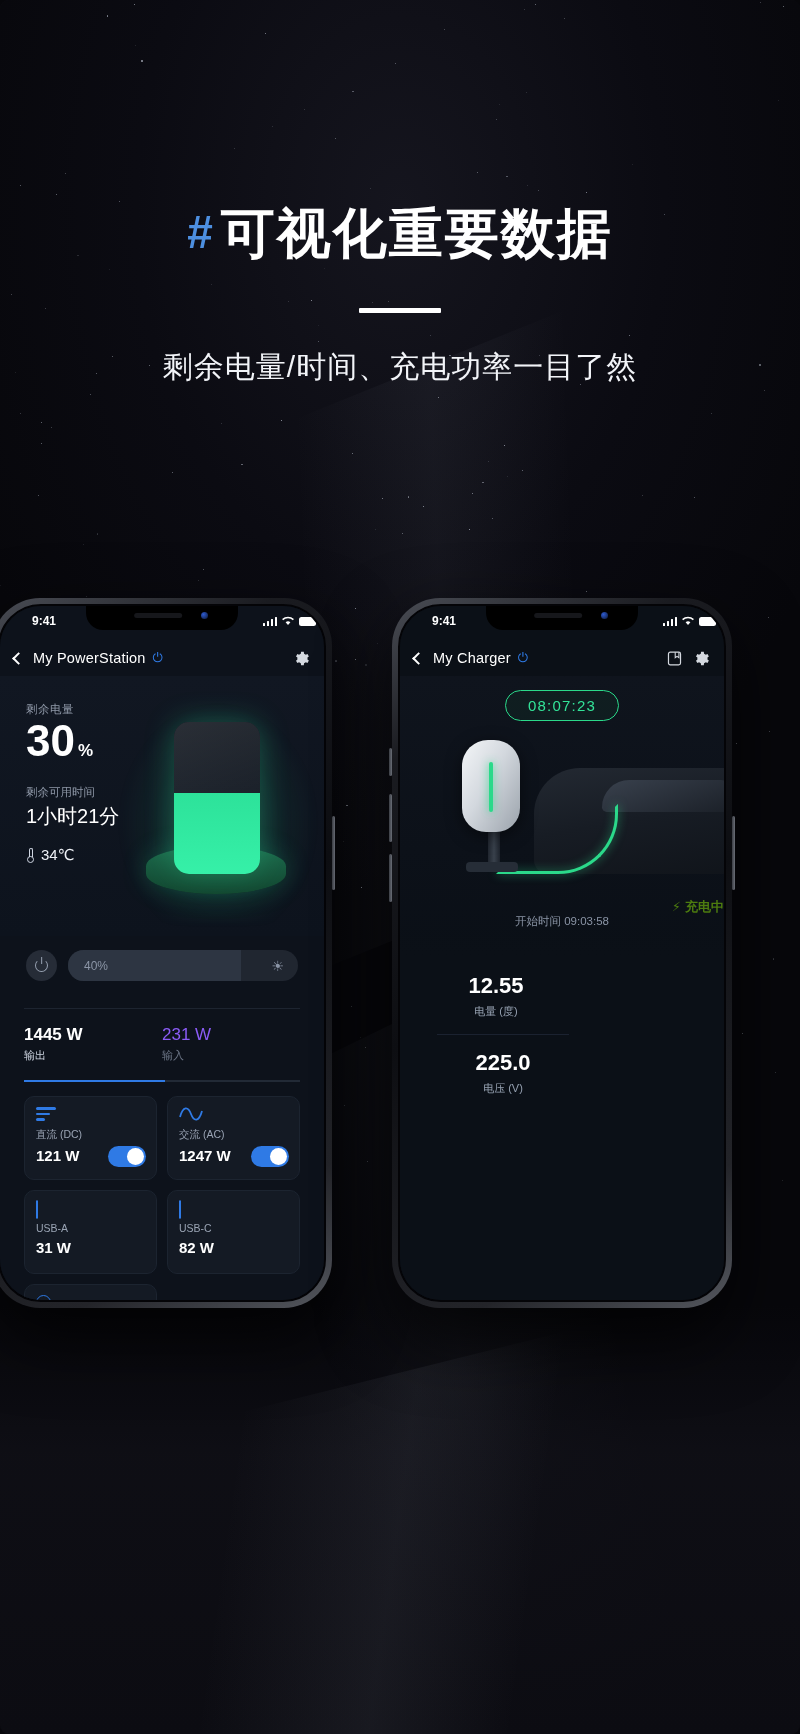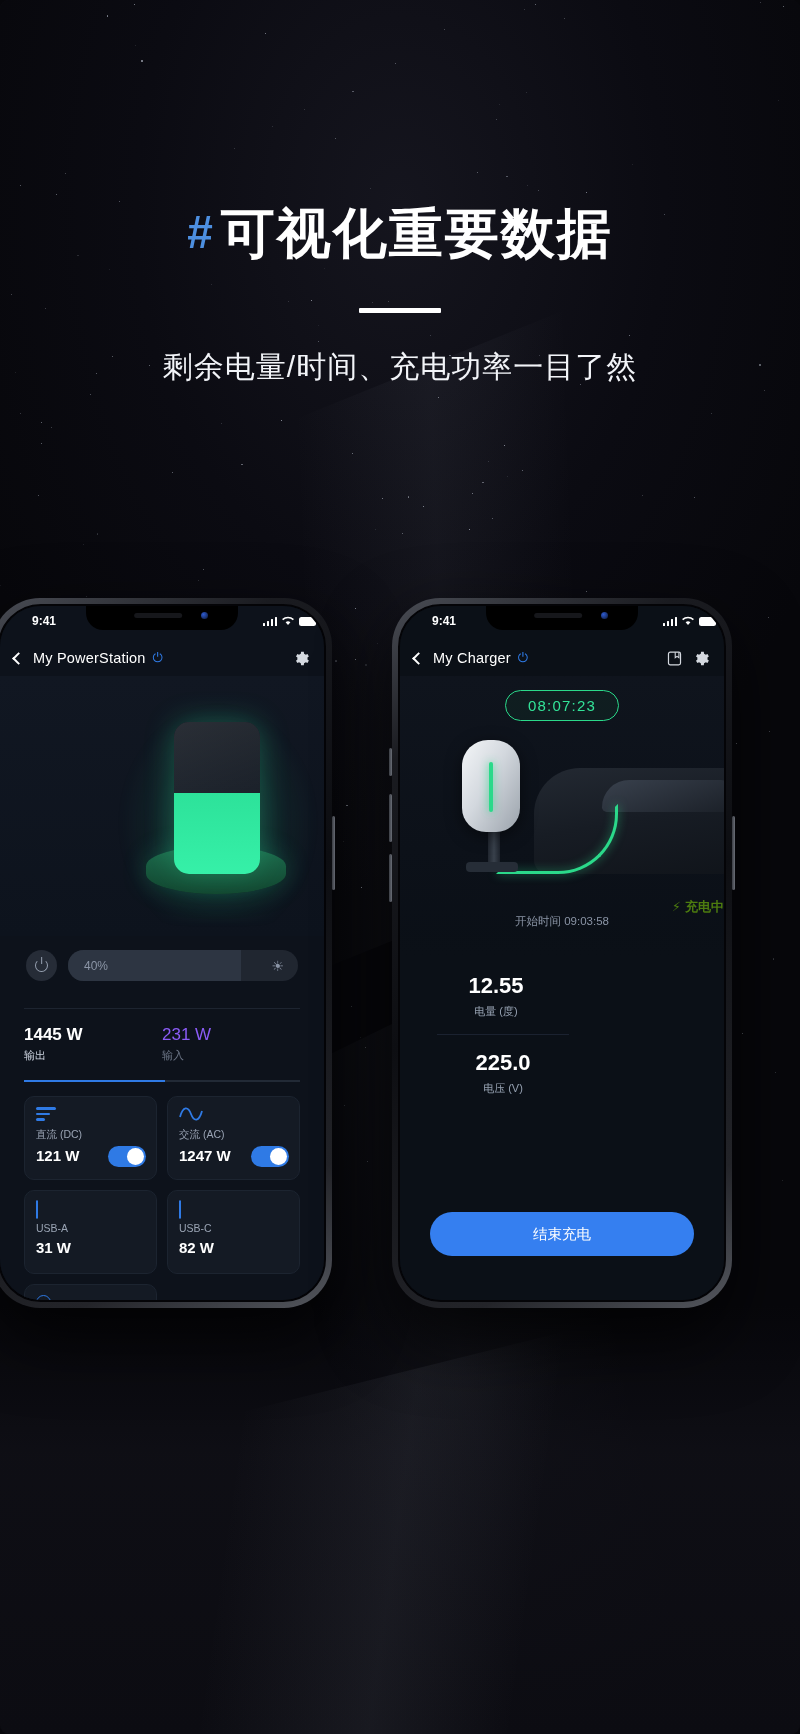--- a/index.html
+++ b/index.html
@@ -501,20 +501,33 @@
     <div class="phone-inner">
       <div class="app-l">
         <div class="app-l-top"></div>
         <div class="glow-l"></div>
 
         <div class="bat-ill">
           <div class="bat-pad"></div>
           <div class="bat-body"></div>
         </div>
 
+        <div class="stat-block">
+          <div class="stat-lbl">剩余电量</div>
+          <div class="stat-pct"><span>30</span><small>%</small></div>
+          <div class="stat-lbl2">剩余可用时间</div>
+          <div class="stat-time">1小时21分</div>
+          <div class="stat-temp">
+            <span class="therm">
+                <i></i>
+                <b></b>
+              </span>
+            <span>34℃</span>
+          </div>
+        </div>
 
         <div class="slider-row">
           <div class="pwr-btn">
               <span class="pwr-ico"></span>
             </div>
           <div class="slider">
             <div class="slider-fill"></div>
             <span class="slider-val">40%</span>
             <span class="bulb">☀</span>
           </div>
@@ -639,21 +652,20 @@
             </div>
           </div>
           <div class="metric-row">
             <div class="metric bt">
               <div class="metric-v">225.0</div>
               <div class="metric-l">电压 (V)</div>
             </div>
           </div>
         </div>
 
-        <div class="end-btn">结束充电</div>
       </div>
 
       <div class="notch">
         <div class="notch-speaker"></div>
         <div class="notch-cam"></div>
       </div>
       <div class="statusbar">
         <span>9:41</span>
         <span class="sb-right">
           <span class="sig">

